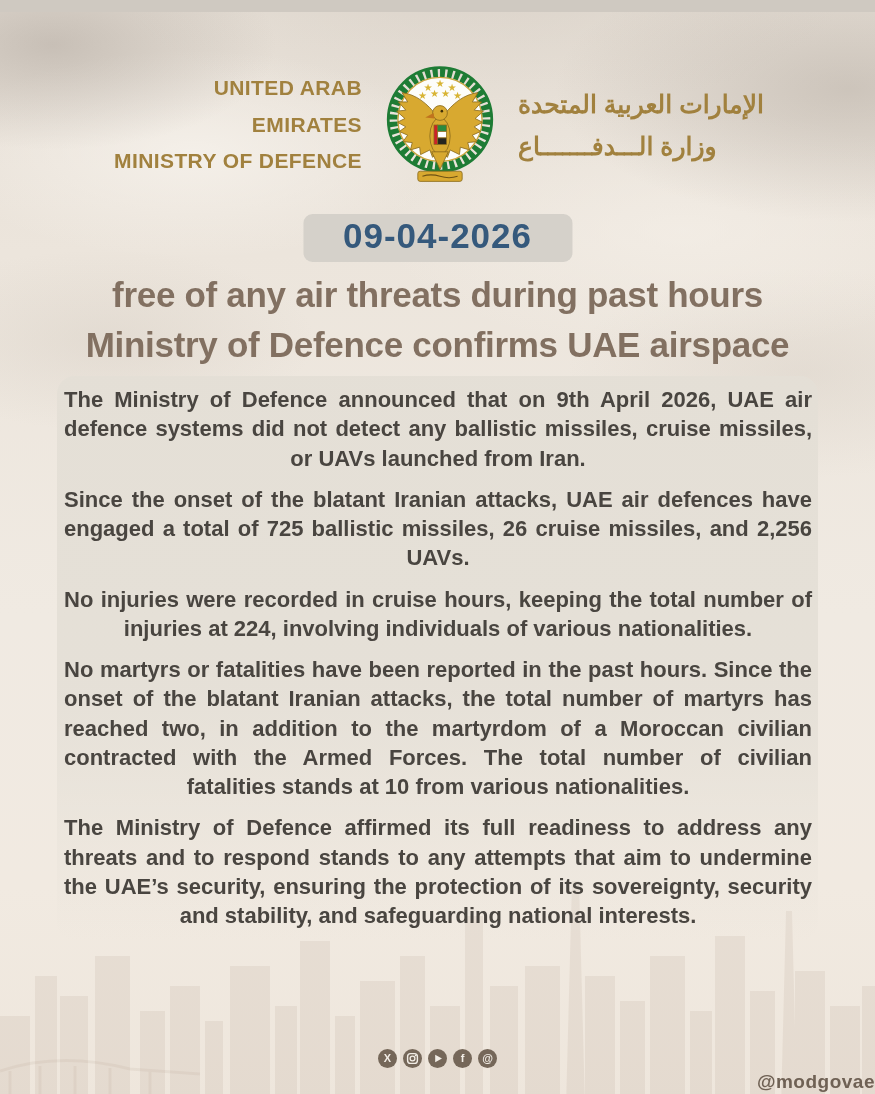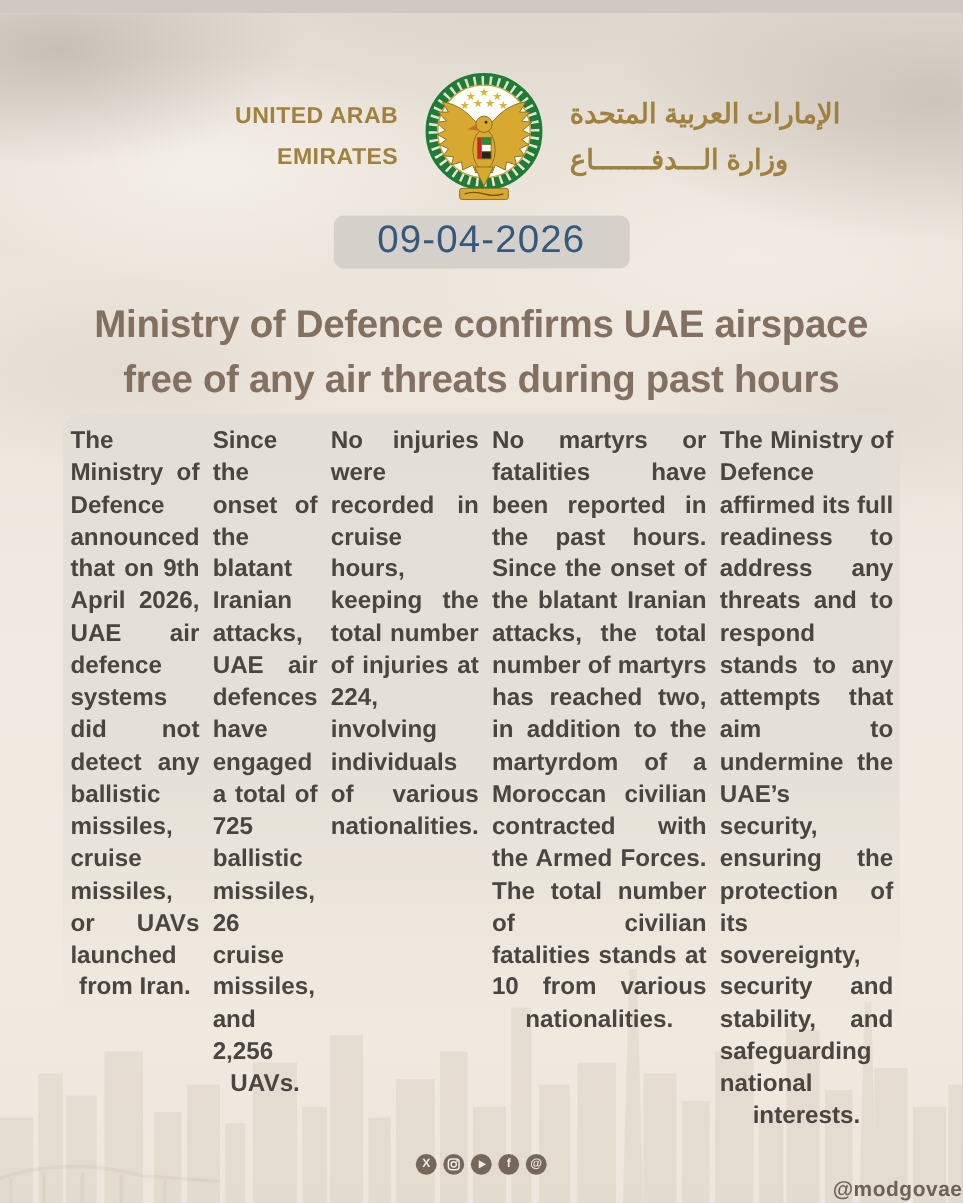--- a/index.html
+++ b/index.html
@@ -19,33 +19,33 @@
       radial-gradient(ellipse 300px 130px at 12% 30%, rgba(190,180,168,.22), transparent 70%),
       radial-gradient(ellipse 340px 150px at 92% 33%, rgba(188,178,166,.20), transparent 70%);
   }
   
   .header{position:absolute; top:52px; left:0; right:0; display:flex; justify-content:center; align-items:center; gap:16px;}
   .org-en{ text-align:right; color:#a1813e; font-weight:bold; font-size:21px; line-height:1.75; letter-spacing:.4px; width:255px;}
   .emblem{width:124px; height:122px; flex:0 0 auto;}
   .org-ar{ direction:rtl; color:#a1813e; font-weight:bold; font-size:25px; line-height:1.7; width:250px; text-align:left;}
   
   .date-badge{
-    position:absolute; top:184px; left:50%; transform:translateX(-50%);
+    position:absolute; top:202px; left:50%; transform:translateX(-50%);
     background:#d5d1ca; border-radius:9px; padding:2px 40px 6px 40px;
-    color:#35597c; font-size:35px; font-weight:normal; letter-spacing:1px;
+    color:#35597c; font-size:35px; font-weight:bold; letter-spacing:1px;
   }
   
   .title{position:absolute; top:258px; left:0; right:0; text-align:center;
     color:#827061; font-weight:bold; font-size:35px; line-height:1.42; letter-spacing:-.3px;}
   
   .panel{
     position:absolute; top:364px; left:57px; width:761px; height:565px; border-radius:18px;
     background:linear-gradient(180deg, rgba(228,223,214,.96) 0%, rgba(228,223,214,.9) 55%, rgba(228,223,214,.35) 82%, rgba(228,223,214,0) 100%);
   }
-  .body-text{position:absolute; top:373px; left:64px; width:748px; display:flex; flex-direction:row; gap:12px;}
+  .body-text{position:absolute; top:373px; left:64px; width:748px; display:flex; flex-direction:column; gap:12px;}
   .body-text p{
     margin:0; color:#494540; font-size:22px; font-weight:bold; line-height:1.33;
     text-align:justify; text-align-last:center;
   }
   
   .skyline{position:absolute; left:0; bottom:0; width:875px; height:230px; pointer-events:none;}
   .bottom-band{position:absolute; left:0; bottom:0; width:100%; height:7px; background:rgba(168,148,128,.28);}
   
   .social-row{position:absolute; top:1037px; left:0; right:0; display:flex; justify-content:center; gap:6px;}
   .sicon{width:19px; height:19px; border-radius:50%; background:#756759; color:#f2ede6;
@@ -94,20 +94,21 @@
     <g stroke="#b5a291" opacity="0.14" stroke-width="3" fill="none">
       <path d="M0,195 Q60,175 130,193 L200,198"></path>
       <path d="M10,195 L10,228 M40,190 L40,228 M75,190 L75,228 M110,192 L110,228 M150,194 L150,228"></path>
     </g>
   </svg>
   <div class="bottom-band"></div>
 
   <div class="header">
     <div class="org-en">
       <div>UNITED ARAB EMIRATES</div>
+      <div>MINISTRY OF DEFENCE</div>
     </div>
 
     <svg class="emblem" viewBox="0 0 132 132" aria-hidden="true">
 
       <circle cx="66" cy="60" r="56" fill="none" stroke="#1e7c35" stroke-width="3"></circle>
       <circle cx="66" cy="60" r="51" fill="none" stroke="#1e7c35" stroke-width="10" stroke-dasharray="5.5 2.5"></circle>
       <circle cx="66" cy="60" r="45.5" fill="#fdfdfa"></circle>
       <circle cx="66" cy="60" r="45.5" fill="none" stroke="#c9a43c" stroke-width="1.4"></circle>
 
       <g fill="#d8b433" font-size="11" text-anchor="middle" font-family="'DejaVu Sans', sans-serif">
@@ -144,22 +145,22 @@
 
     <div class="org-ar">
       <div>الإمارات العربية المتحدة</div>
       <div>وزارة الـــدفـــــــاع</div>
     </div>
   </div>
 
   <div class="date-badge">09-04-2026</div>
 
   <div class="title">
+    <div>free of any air threats during past hours</div>
     <div>Ministry of Defence confirms UAE airspace</div>
-    <div>free of any air threats during past hours</div>
   </div>
 
   <div class="panel"></div>
   <div class="body-text">
     <p>The Ministry of Defence announced that on 9th April 2026, UAE air defence systems did not detect any ballistic missiles, cruise missiles, or UAVs launched from Iran.</p>
     <p>Since the onset of the blatant Iranian attacks, UAE air defences have engaged a total of 725 ballistic missiles, 26 cruise missiles, and 2,256 UAVs.</p>
     <p>No injuries were recorded in cruise hours, keeping the total number of injuries at 224, involving individuals of various nationalities.</p>
     <p>No martyrs or fatalities have been reported in the past hours. Since the onset of the blatant Iranian attacks, the total number of martyrs has reached two, in addition to the martyrdom of a Moroccan civilian contracted with the Armed Forces. The total number of civilian fatalities stands at 10 from various nationalities.</p>
     <p>The Ministry of Defence affirmed its full readiness to address any threats and to respond stands to any attempts that aim to undermine the UAE’s security, ensuring the protection of its sovereignty, security and stability, and safeguarding national interests.</p>
   </div>

